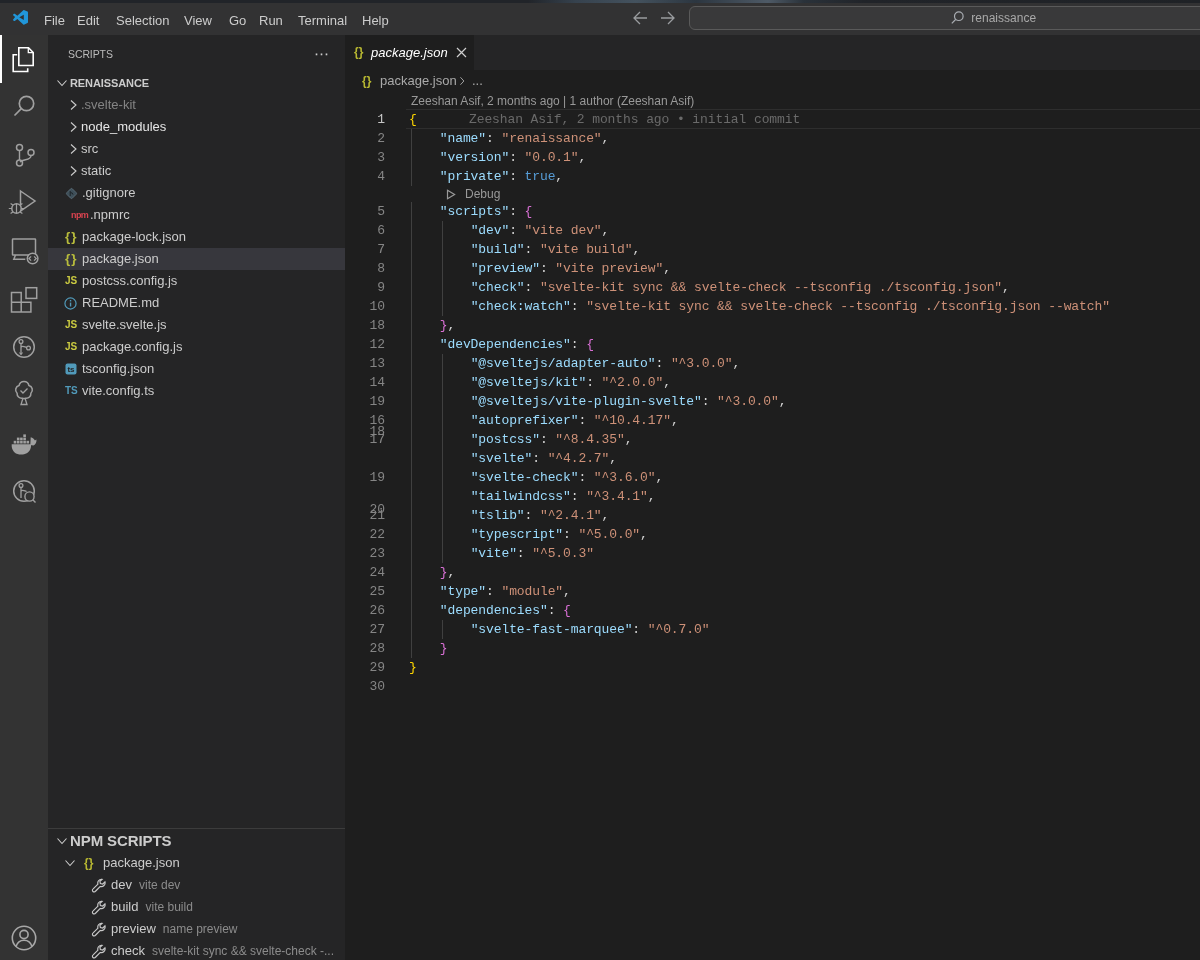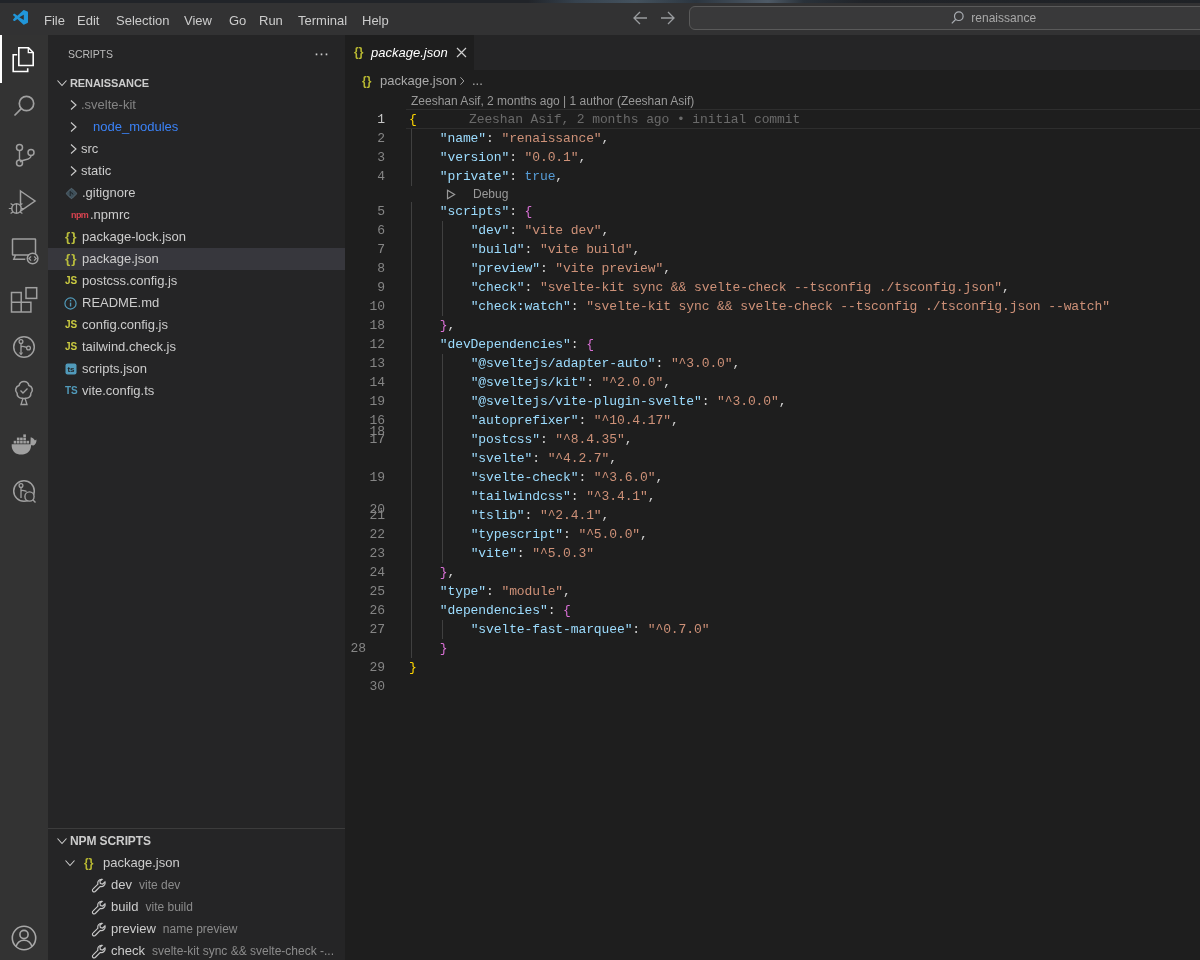--- a/index.html
+++ b/index.html
@@ -191,21 +191,21 @@
 <div class="row" style="left:48px;top:94px">
         <svg class="chev" style="left:17px" width="16" height="16" viewBox="0 0 16 16">
           <path d="M6 3.5 L11 8 L6 12.5" stroke="#cccccc" stroke-width="1.1" fill="none"></path>
         </svg>
         <span class="lbl" style="left:33px;color:#848484">.svelte-kit</span>
       </div>
 <div class="row" style="left:48px;top:116px">
         <svg class="chev" style="left:17px" width="16" height="16" viewBox="0 0 16 16">
           <path d="M6 3.5 L11 8 L6 12.5" stroke="#cccccc" stroke-width="1.1" fill="none"></path>
         </svg>
-        <span class="lbl" style="left:45px;color:#3b82f6">node_modules</span>
+        <span class="lbl" style="left:33px;color:#e5e5e5">node_modules</span>
       </div>
 <div class="row" style="left:48px;top:138px">
         <svg class="chev" style="left:17px" width="16" height="16" viewBox="0 0 16 16">
           <path d="M6 3.5 L11 8 L6 12.5" stroke="#cccccc" stroke-width="1.1" fill="none"></path>
         </svg>
         <span class="lbl" style="left:33px;color:#cccccc">src</span>
       </div>
 <div class="row" style="left:48px;top:160px">
         <svg class="chev" style="left:17px" width="16" height="16" viewBox="0 0 16 16">
           <path d="M6 3.5 L11 8 L6 12.5" stroke="#cccccc" stroke-width="1.1" fill="none"></path>
@@ -240,43 +240,43 @@
 <div class="row" style="left:48px;top:292px">
         <svg class="ficon" style="left:16px;top:5px" width="13" height="13" viewBox="0 0 14 14">
           <circle cx="7" cy="7" r="6" fill="none" stroke="#519aba" stroke-width="1.3"></circle>
           <rect x="6.3" y="6" width="1.5" height="4.2" fill="#519aba"></rect>
           <rect x="6.3" y="3.2" width="1.5" height="1.6" fill="#519aba"></rect>
         </svg>
         <span class="lbl" style="left:34px;color:#cccccc">README.md</span>
       </div>
 <div class="row" style="left:48px;top:314px">
         <span class="ficon" style="left:17px;top:0;height:22px;line-height:22px;color:#cbcb41;font-size:10px;font-weight:bold">JS</span>
-        <span class="lbl" style="left:34px;color:#cccccc">config.config.js</span>
+        <span class="lbl" style="left:34px;color:#cccccc">svelte.svelte.js</span>
       </div>
 <div class="row" style="left:48px;top:336px">
         <span class="ficon" style="left:17px;top:0;height:22px;line-height:22px;color:#cbcb41;font-size:10px;font-weight:bold">JS</span>
-        <span class="lbl" style="left:34px;color:#cccccc">tailwind.check.js</span>
+        <span class="lbl" style="left:34px;color:#cccccc">package.config.js</span>
       </div>
 <div class="row" style="left:48px;top:358px">
         <svg class="ficon" style="left:17px;top:5px" width="12" height="12" viewBox="0 0 12 12">
           <rect x="0.5" y="0.5" width="11" height="11" rx="2" fill="#519aba"></rect>
           <text x="6" y="9" font-size="8" font-weight="bold" fill="#252526" text-anchor="middle" font-family="Liberation Sans">ts</text>
         </svg>
-        <span class="lbl" style="left:34px;color:#cccccc">scripts.json</span>
+        <span class="lbl" style="left:34px;color:#cccccc">tsconfig.json</span>
       </div>
 <div class="row" style="left:48px;top:380px">
         <span class="ficon" style="left:17px;top:0;height:22px;line-height:22px;color:#519aba;font-size:10px;font-weight:bold">TS</span>
         <span class="lbl" style="left:34px;color:#cccccc">vite.config.ts</span>
       </div>
 <div class="secline" style="left:48px;top:828px"></div>
 <div class="row" style="left:48px;top:830px">
         <svg class="chev" style="left:6px" width="16" height="16" viewBox="0 0 16 16">
           <path d="M3.5 5.5 L8 10.5 L12.5 5.5" stroke="#cccccc" stroke-width="1.1" fill="none"></path>
         </svg>
-        <span class="lbl" style="left:22px;font-weight:bold;font-size:12px;letter-spacing:-0.1px;color:#cccccc">NPM SCRIPTS</span>
+        <span class="lbl" style="left:22px;font-weight:bold;font-size:15px;letter-spacing:-0.1px;color:#cccccc">NPM SCRIPTS</span>
       </div>
 <div class="row" style="left:48px;top:852px">
         <svg class="chev" style="left:14px" width="16" height="16" viewBox="0 0 16 16">
           <path d="M3.5 5.5 L8 10.5 L12.5 5.5" stroke="#cccccc" stroke-width="1.1" fill="none"></path>
         </svg>
         <span class="ficon" style="left:36px;top:0;height:22px;line-height:22px;color:#b8b832;font-size:12px;font-weight:bold">{}</span>
         <span class="lbl" style="left:55px;color:#cccccc">package.json</span>
       </div>
 <div class="row" style="left:48px;top:874px">
         <svg class="ficon" style="left:43px;top:4px" width="15" height="15" viewBox="0 0 16 16">
@@ -322,21 +322,21 @@
         <path d="M5.5 2 L11 8 L5.5 14" stroke="#a9a9a9" stroke-width="1.5" fill="none"></path>
       </svg>
 <div class="abs" style="left:472px;top:70px;height:22px;line-height:22px;color:#a9a9a9;font-size:13px">...</div>
 </div>
   <div class="abs" id="codearea"></div>
   <div class="abs" id="curline"></div>
   <div id="code">
 <div class="codelens" style="left:411px;top:93px">Zeeshan Asif, 2 months ago | 1 author (Zeeshan Asif)</div>
 <div class="codelens" style="left:446px;top:186px"><svg style="vertical-align:-2px" width="10" height="11" viewBox="0 0 10 11">
           <path d="M1.5 1.2 L8.6 5.5 L1.5 9.8 Z" fill="none" stroke="#999999" stroke-width="1.2"></path>
-        </svg><span style="margin-left:17px">Debug</span></div>
+        </svg><span style="margin-left:9px">Debug</span></div>
 <div class="guide" style="left:411px;top:128.5px;height:57.0px"></div>
 <div class="guide" style="left:411px;top:201.5px;height:456.0px"></div>
 <div class="guide" style="left:442px;top:220.5px;height:95.0px"></div>
 <div class="guide" style="left:442px;top:353.5px;height:209.0px"></div>
 <div class="guide" style="left:442px;top:619.5px;height:19.0px"></div>
 <div class="lnum" style="left:355px;top:109.5px;color:#c6c6c6">1</div>
 <div class="cline" style="top:109.5px"><span class="b1">{</span></div>
 <div class="lnum" style="left:355px;top:128.5px;color:#858585">2</div>
 <div class="cline" style="top:128.5px">    <span class="k">"name"</span>: <span class="s">"renaissance"</span>,</div>
 <div class="lnum" style="left:355px;top:147.5px;color:#858585">3</div>
@@ -382,21 +382,21 @@
 <div class="lnum" style="left:355px;top:543.5px;color:#858585">23</div>
 <div class="cline" style="top:543.5px">        <span class="k">"vite"</span>: <span class="s">"^5.0.3"</span></div>
 <div class="lnum" style="left:355px;top:562.5px;color:#858585">24</div>
 <div class="cline" style="top:562.5px">    <span class="b2">}</span>,</div>
 <div class="lnum" style="left:355px;top:581.5px;color:#858585">25</div>
 <div class="cline" style="top:581.5px">    <span class="k">"type"</span>: <span class="s">"module"</span>,</div>
 <div class="lnum" style="left:355px;top:600.5px;color:#858585">26</div>
 <div class="cline" style="top:600.5px">    <span class="k">"dependencies"</span>: <span class="b2">{</span></div>
 <div class="lnum" style="left:355px;top:619.5px;color:#858585">27</div>
 <div class="cline" style="top:619.5px">        <span class="k">"svelte-fast-marquee"</span>: <span class="s">"^0.7.0"</span></div>
-<div class="lnum" style="left:336px;top:638.5px;color:#858585">28</div>
+<div class="lnum" style="left:355px;top:638.5px;color:#858585">28</div>
 <div class="cline" style="top:638.5px">    <span class="b2">}</span></div>
 <div class="lnum" style="left:355px;top:657.5px;color:#858585">29</div>
 <div class="cline" style="top:657.5px"><span class="b1">}</span></div>
 <div class="lnum" style="left:355px;top:676.5px;color:#858585">30</div>
 <div class="cline blame" style="left:469px;top:109.5px">Zeeshan Asif, 2 months ago • initial commit</div>
 
 </div>
 </div>
 
 </body></html>

